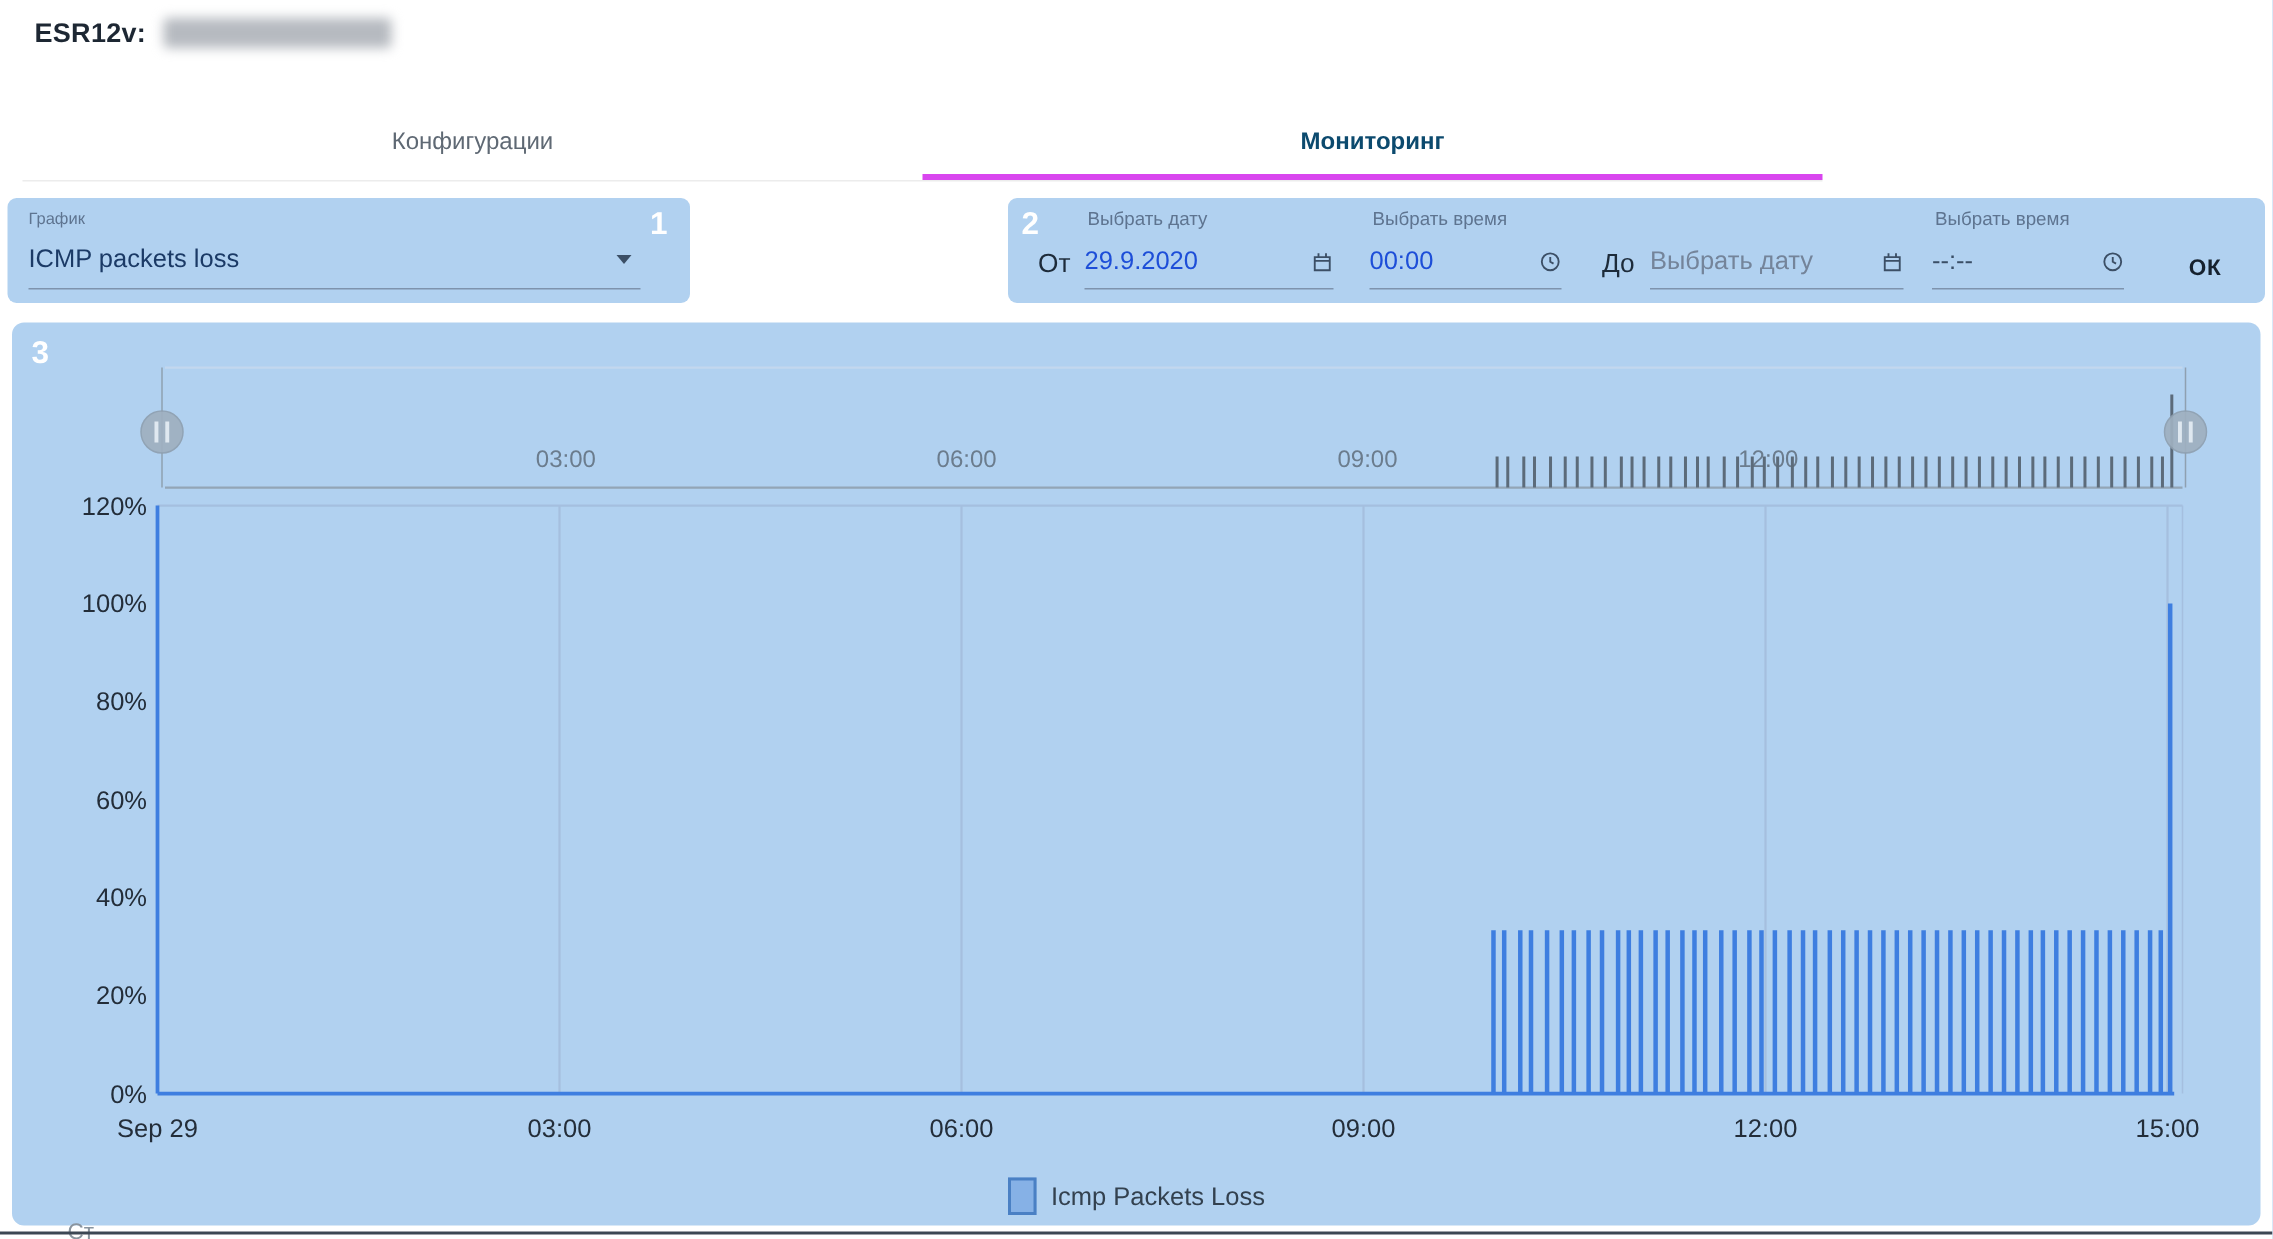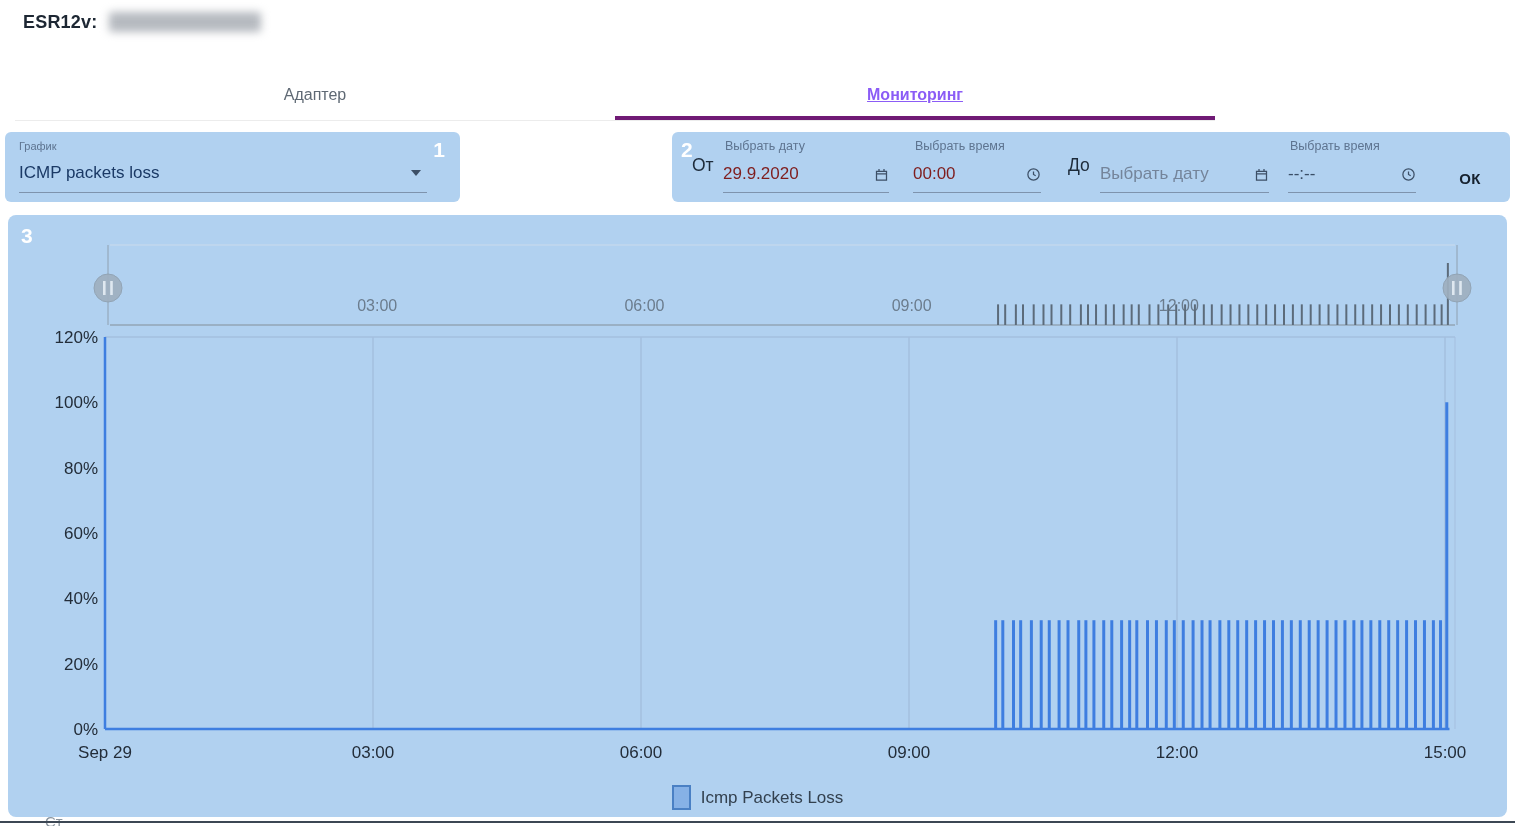--- a/index.html
+++ b/index.html
@@ -9,43 +9,43 @@
     font-family:"Liberation Sans",sans-serif;
     -webkit-font-smoothing:antialiased;
   }
   
   .titlebar{position:absolute;left:23px;top:12px;display:flex;}
   .device{font-size:18px;font-weight:bold;color:#1d2733;letter-spacing:.2px;}
   .redacted{display:inline-block;margin-left:12px;width:152px;height:20px;background:#b6bac0;border-radius:3px;filter:blur(4px);}
   
   .tabs{position:absolute;left:15px;top:70px;width:1200px;height:50px;display:flex;border-bottom:1px solid #ececec;}
   .tab{flex:1;box-sizing:border-box;text-align:center;line-height:49px;font-size:16px;color:#5f6974;cursor:pointer;white-space:nowrap;}
-  .tab.active{color:#8b5cf6;font-weight:700;border-bottom:4px solid #701a75;text-decoration:underline;}
+  .tab.active{color:#0c4a6e;font-weight:700;border-bottom:4px solid #d946ef;}
   
   .panel{position:absolute;background:#b1d1f0;border-radius:6px;}
   .panel-graph{left:5px;top:132px;width:455px;height:70px;}
   .panel-range{left:672px;top:132px;width:838px;height:70px;}
   .panel-chart{left:8px;top:215px;width:1499px;height:602px;border-radius:8px;}
   .badge{position:absolute;color:#ffffff;font-size:21px;font-weight:bold;line-height:24px;}
   .badge-1{right:15px;top:6px;}
   .badge-2{left:9px;top:6px;}
   .badge-3{left:13px;top:9px;}
   .field-label{position:absolute;left:14px;top:8px;font-size:11px;color:#5e7490;}
   
   .select{position:absolute;left:14px;top:31px;width:408px;display:flex;justify-content:space-between;align-items:center;border-bottom:1px solid #7e93ad;padding-bottom:9px;cursor:pointer;}
   .select-value{font-size:17px;color:#1b3a66;}
   .caret{width:0;height:0;border-left:5px solid transparent;border-right:5px solid transparent;border-top:6px solid #3c4f66;margin-right:6px;}
   
-  .prefix{position:absolute;top:23px;font-size:17.5px;color:#1d2b3a;}
+  .prefix{position:absolute;top:33px;font-size:17.5px;color:#1d2b3a;}
   .prefix-from{left:20px;}
   .prefix-to{left:396px;}
   .fgroup{position:absolute;top:0;height:70px;}
   .fgroup .flabel{position:absolute;top:7px;left:2px;font-size:12.5px;color:#5e7490;white-space:nowrap;}
   .fgroup .fcontrol{position:absolute;top:32px;left:0;right:0;display:flex;justify-content:space-between;align-items:center;border-bottom:1px solid #7e93ad;padding-bottom:8px;}
-  .fcontrol input{background:transparent;border:none;outline:none;font-family:inherit;font-size:17px;color:#7f1d1d;width:100%;padding:0;}
+  .fcontrol input{background:transparent;border:none;outline:none;font-family:inherit;font-size:17px;color:#1d4ed8;width:100%;padding:0;}
   .fcontrol input::placeholder{color:#74849a;opacity:1;}
   .fcontrol input.dim{color:#3a4e66;}
   .fg-date1{left:51px;width:166px;}
   .fg-time1{left:241px;width:128px;}
   .fg-date2{left:428px;width:169px;}
   .fg-time2{left:616px;width:128px;}
   .ficon{flex-shrink:0;margin-left:6px;width:15px;height:15px;color:#3c4f66;cursor:pointer;}
   .ficon svg{display:block;width:15px;height:15px;}
   .ok-button{position:absolute;right:29px;top:38px;font-size:15px;font-weight:bold;color:#16212e;letter-spacing:.5px;cursor:pointer;}
   
@@ -63,21 +63,21 @@
 </style>
 </head>
 <body>
 
 <div class="titlebar">
   <span class="device">ESR12v:</span>
   <span class="redacted"></span>
 </div>
 
 <nav class="tabs">
-  <div class="tab"><span>Адаптер</span></div>
+  <div class="tab"><span>Конфигурации</span></div>
   <div class="tab active"><span>Мониторинг</span></div>
 </nav>
 
 <section class="panel panel-graph">
   <span class="badge badge-1">1</span>
   <div class="field-label">График</div>
   <div class="select">
     <span class="select-value">ICMP packets loss</span>
     <span class="caret"></span>
   </div>

